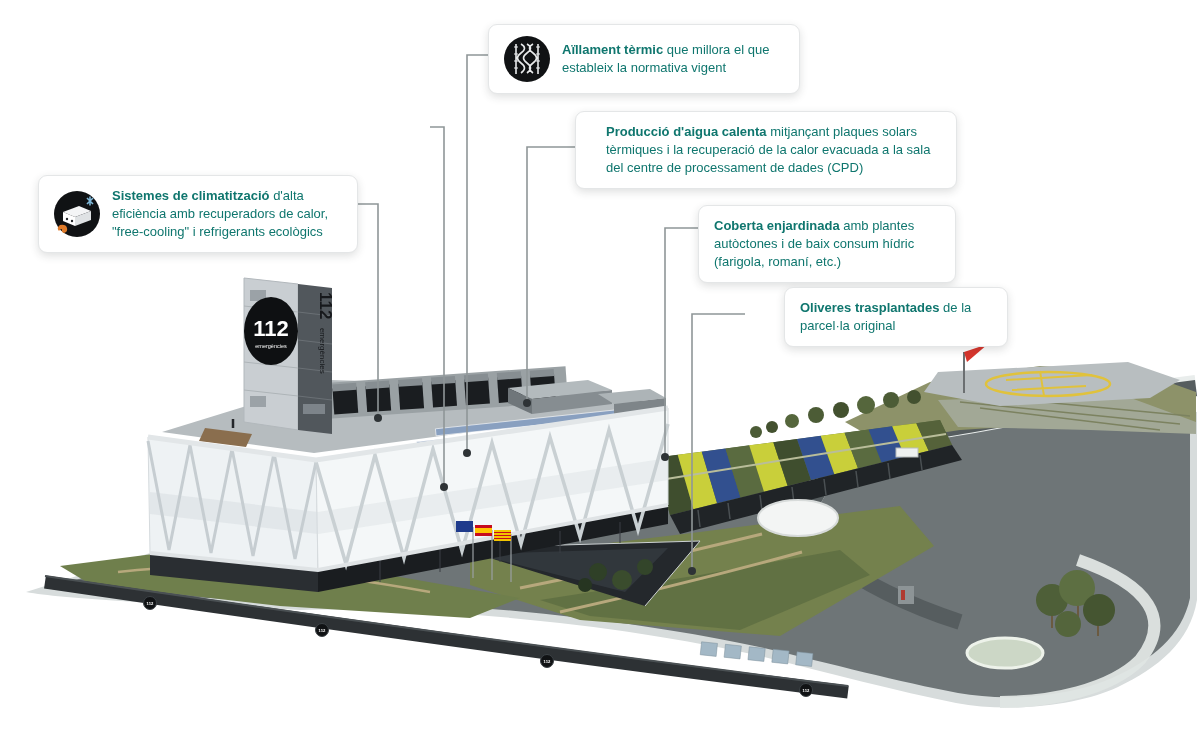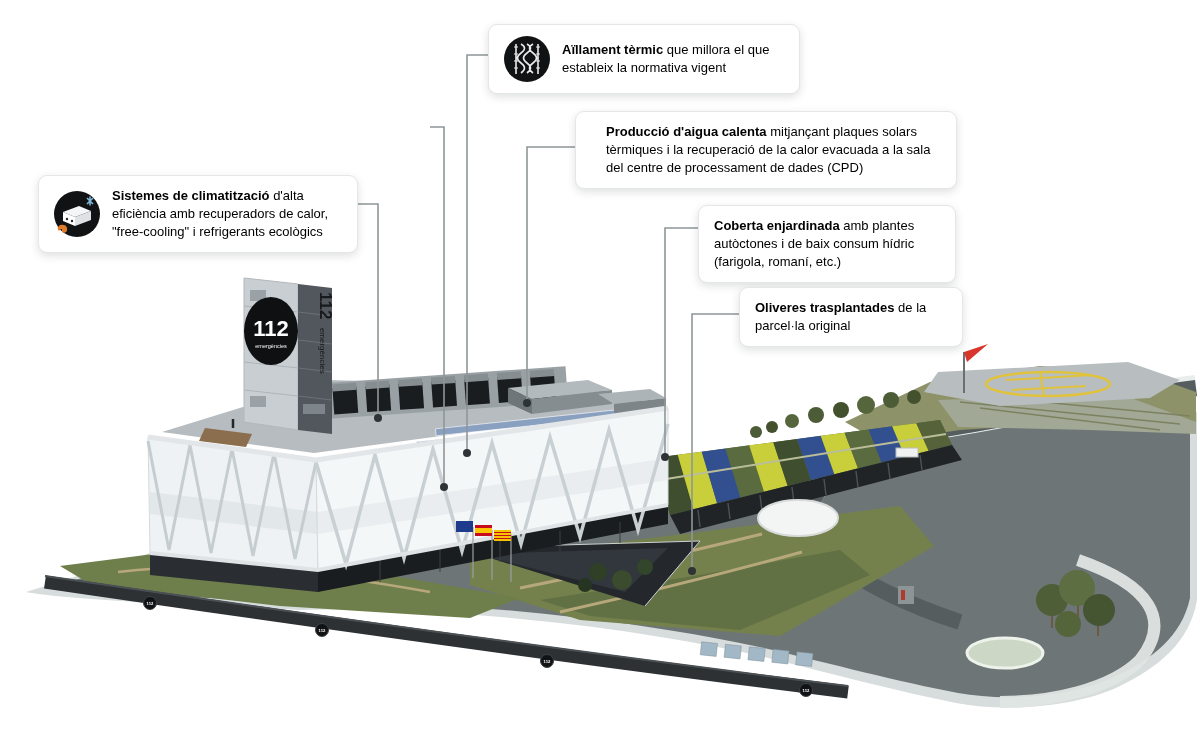--- a/index.html
+++ b/index.html
@@ -1,30 +1,30 @@
 <!DOCTYPE html>
 <html><head>
 <meta charset="utf-8">
 <style>
   html,body{margin:0;padding:0;background:#ffffff;}
   .canvas{position:relative;width:1198px;height:734px;background:#fff;overflow:hidden;
           font-family:"Liberation Sans",sans-serif;}
   svg.scene{position:absolute;left:0;top:0;}
   .callout{position:absolute;background:#fff;border:1px solid #e4e6e7;border-radius:9px;
            box-shadow:0 3px 9px rgba(40,45,50,.15);padding:11px 15px;display:flex;gap:12px;
-           align-items:center;color:#000000;font-size:13px;line-height:1.38;box-sizing:border-box;}
+           align-items:center;color:#0f766e;font-size:13px;line-height:1.38;box-sizing:border-box;}
   .callout p{margin:0;}
   .callout strong{font-weight:bold;}
   .icon-circle{flex:0 0 auto;width:46px;height:46px;}
   #c-aillament{left:488px;top:24px;width:312px;}
   #c-filtre{left:112px;top:99px;width:318px;}
   #c-produccio{left:575px;top:111px;width:382px;padding-left:30px;}
   #c-sistemes{left:38px;top:175px;width:320px;}
   #c-coberta{left:698px;top:205px;width:258px;}
-  #c-oliveres{left:739px;top:287px;width:224px;}
+  #c-oliveres{left:784px;top:287px;width:224px;}
 </style>
 </head>
 <body>
 
 <div class="canvas">
 
 <svg class="scene" width="1198" height="734" viewBox="0 0 1198 734">
 
   <path fill="#d7dcdc" d="M26,592 L150,553 L330,541 L500,527 L660,502 L800,468 L920,434 L1030,410 L1140,402 L1197,412
        L1197,600 C1190,642 1158,668 1118,687 C1078,706 1008,713 956,703

